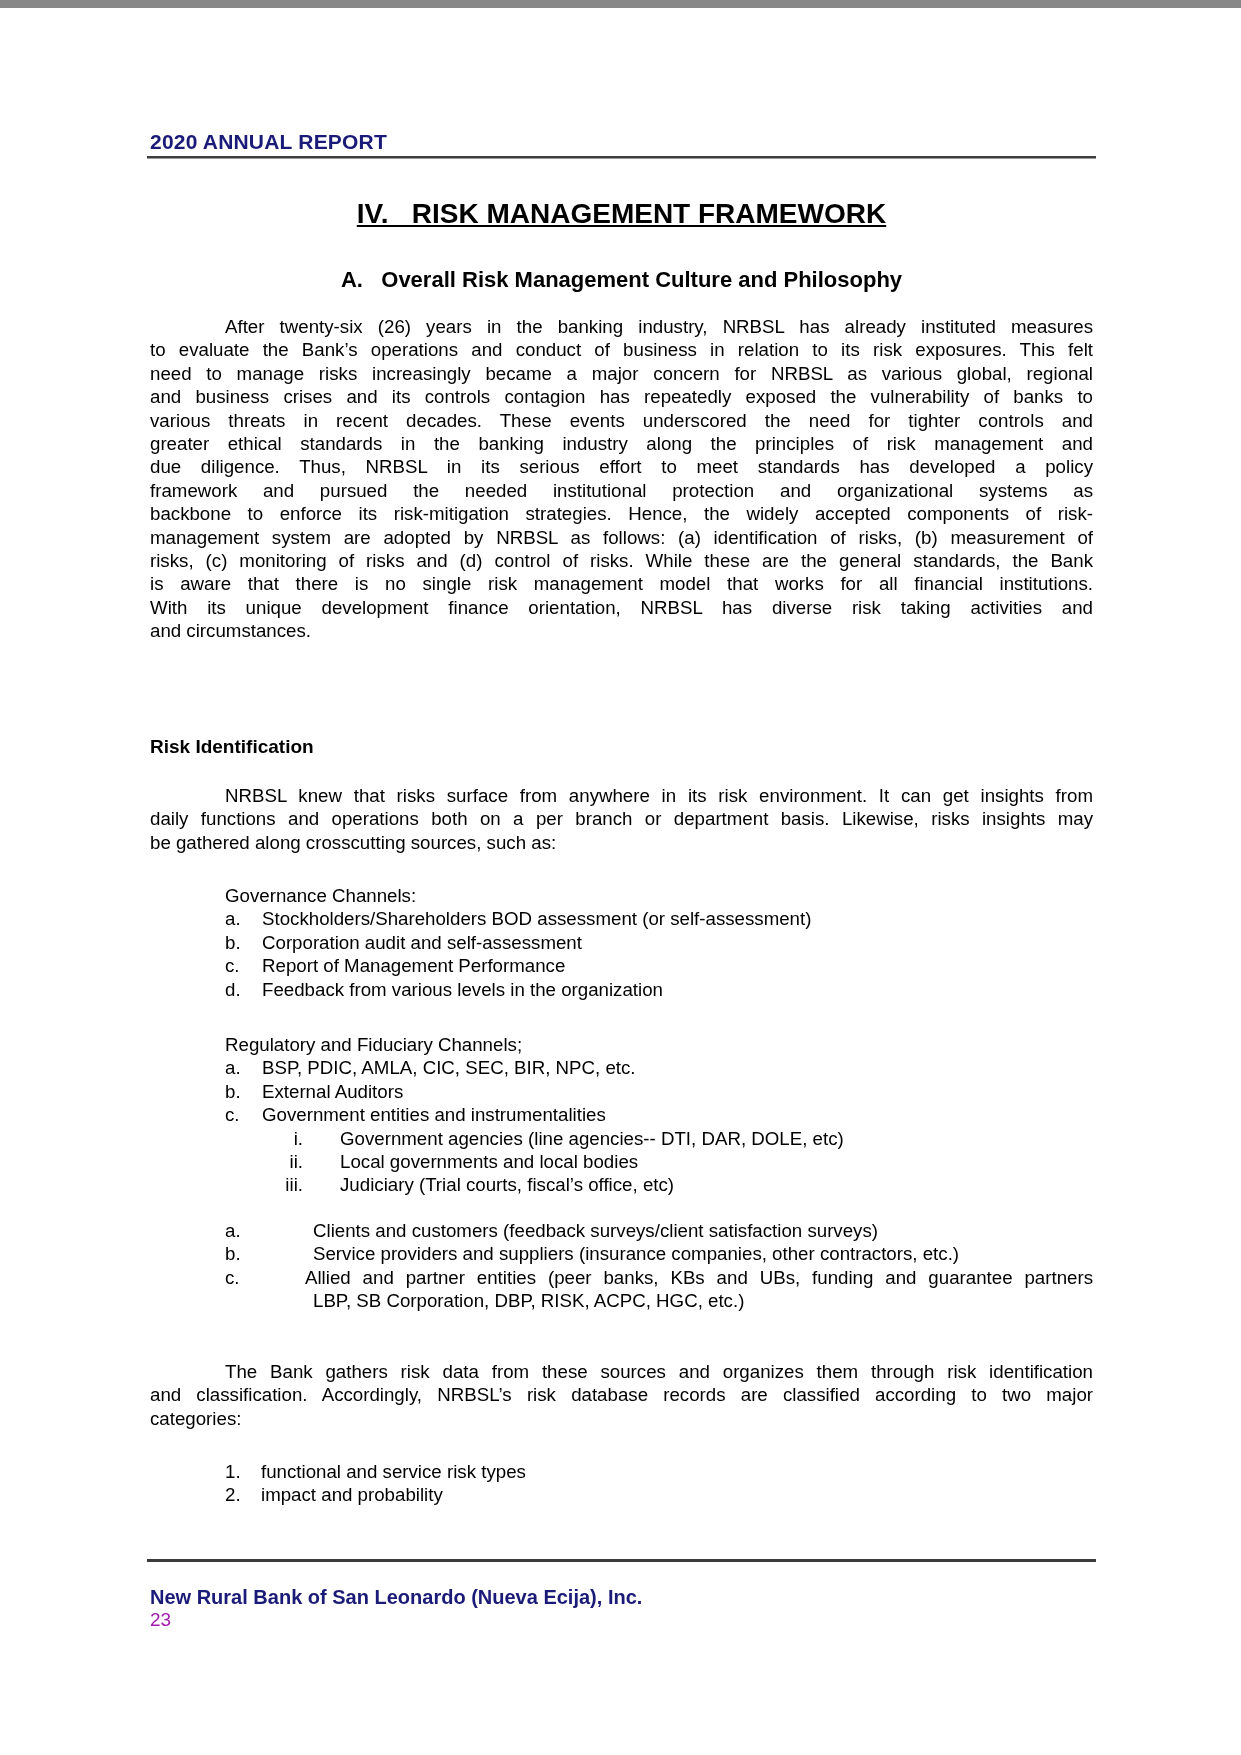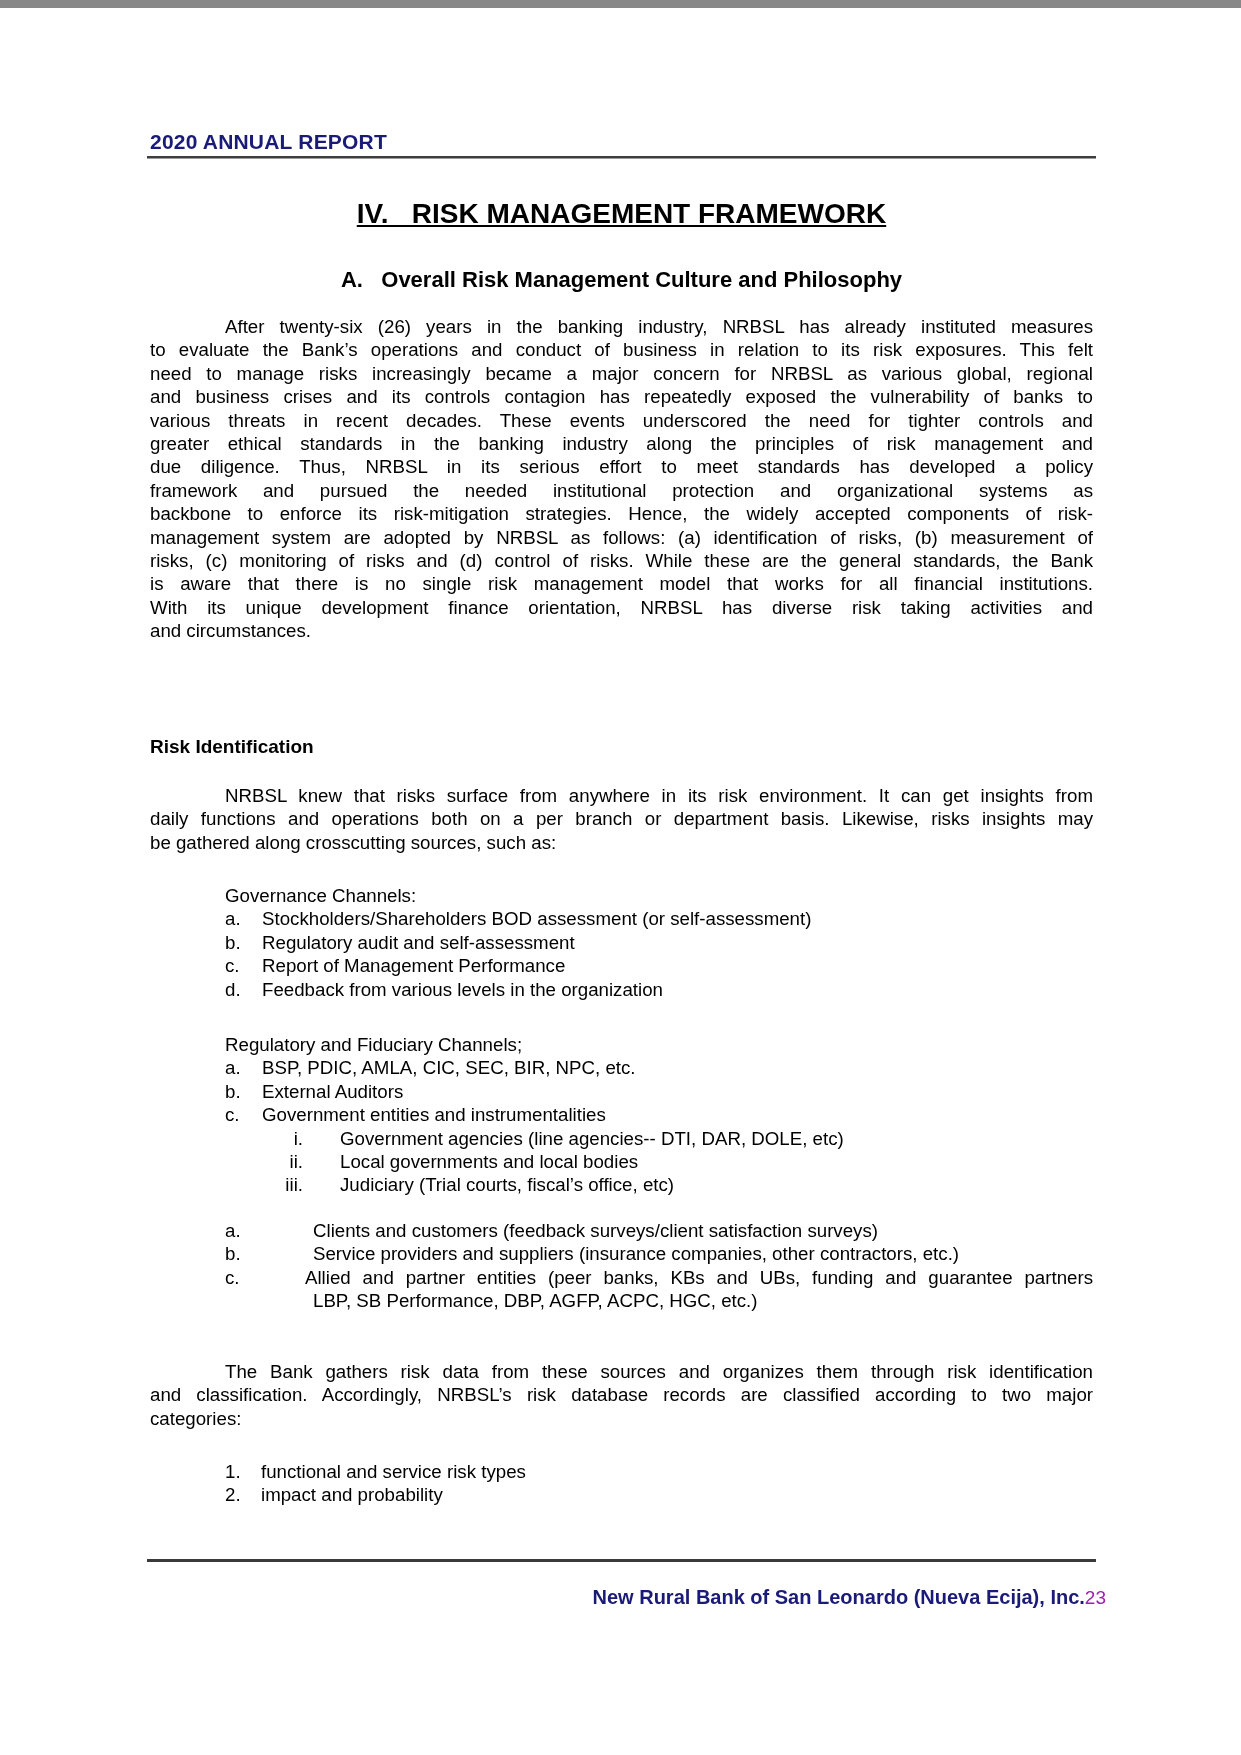--- a/index.html
+++ b/index.html
@@ -58,22 +58,22 @@
     position:absolute; left:155px; width:788px;
     text-align:justify; text-align-last:justify; text-justify:inter-word;
     white-space:normal;
   }
 
   .ftr-rule {
     left:147px; top:1551px; width:949px; height:3px;
     background:#3a3a3a;
   }
   .footer-row {
-    left:163px; top:1578px; width:943px;
-    display:flex; justify-content:flex-end; align-items:baseline;
+    left:150px; top:1578px; width:943px;
+    display:flex; justify-content:flex-end; align-items:baseline;flex-direction:column;
   }
   .bank-name { font-size:20px; font-weight:bold; color:#1a1a78; }
   .page-num  { font-size:19px; color:#a21caf; }
 </style>
 </head>
 <body>
 
 <div class="page">
 
   <div class="abs report-hdr">2020 ANNUAL REPORT</div>
@@ -108,21 +108,21 @@
   </div>
 
   <div class="abs col list" style="top:876px">
     <div class="lline lhead">Governance Channels:</div>
     <div class="lline">
       <span class="mk">a.</span>
       <span class="tx112">Stockholders/Shareholders BOD assessment (or self-assessment)</span>
     </div>
     <div class="lline">
       <span class="mk">b.</span>
-      <span class="tx112">Regulatory audit and self-assessment</span>
+      <span class="tx112">Corporation audit and self-assessment</span>
     </div>
     <div class="lline">
       <span class="mk">c.</span>
       <span class="tx112">Report of Management Performance</span>
     </div>
     <div class="lline">
       <span class="mk">d.</span>
       <span class="tx112">Feedback from various levels in the organization</span>
     </div>
   </div>
@@ -162,21 +162,21 @@
     </div>
     <div class="lline">
       <span class="mk">b.</span>
       <span class="tx155"> Service providers and suppliers (insurance companies, other contractors, etc.)</span>
     </div>
     <div class="lline">
       <span class="mk">c.</span>
       <span class="tx155j">Allied and partner entities (peer banks, KBs and UBs, funding and guarantee partners</span>
     </div>
     <div class="lline">
-      <span class="tx155">LBP, SB Performance, DBP, AGFP, ACPC, HGC, etc.)</span>
+      <span class="tx155">LBP, SB Corporation, DBP, RISK, ACPC, HGC, etc.)</span>
     </div>
   </div>
 
   <div class="abs col para" style="top:1352px">
     <div class="pline ind">The Bank gathers risk data from these sources and organizes them through risk identification</div>
     <div class="pline">and classification. Accordingly, NRBSL’s risk database records are classified according to two major</div>
     <div class="pline lastline">categories:</div>
   </div>
 
   <div class="abs col list" style="top:1452px">

